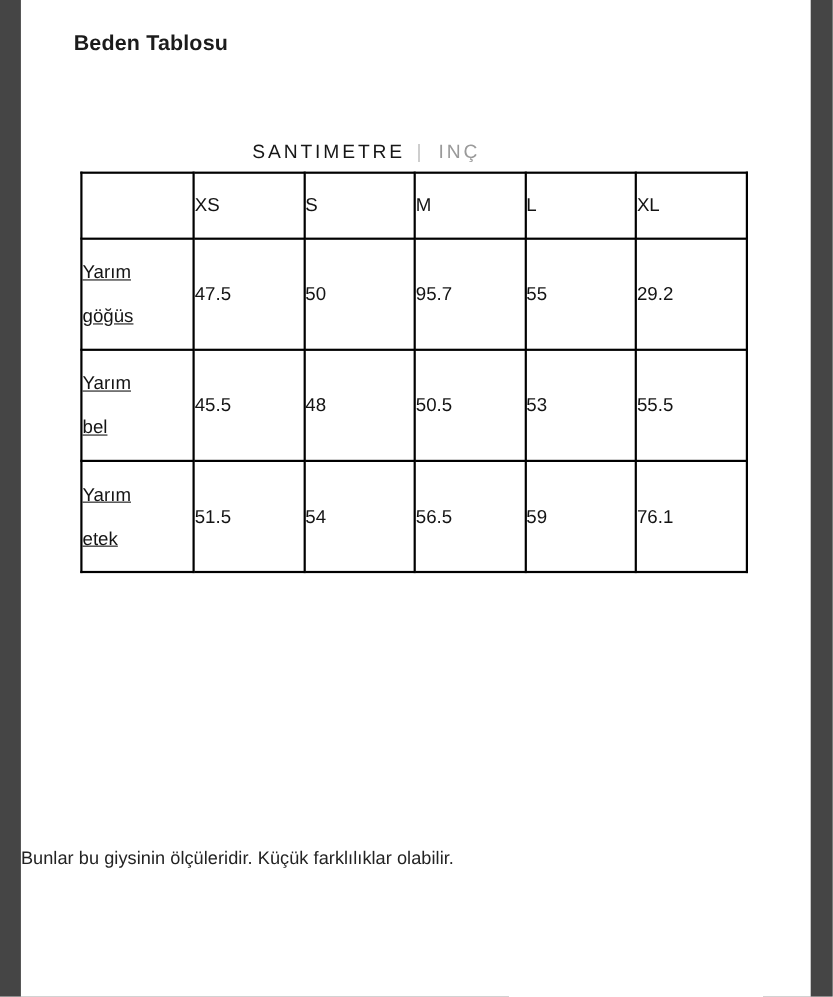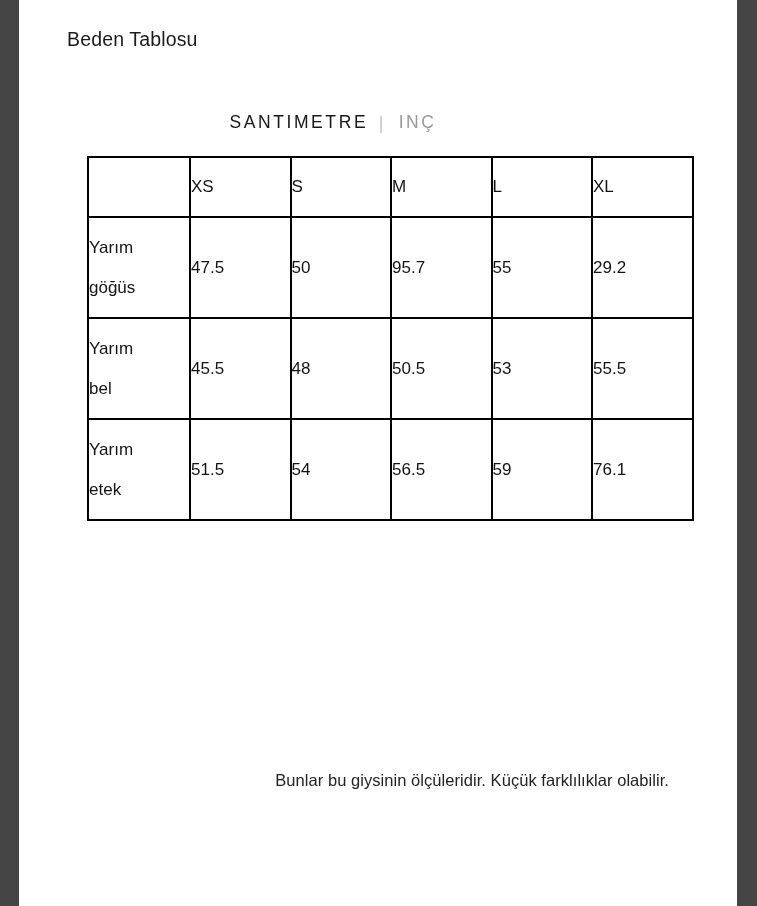--- a/index.html
+++ b/index.html
@@ -40,28 +40,29 @@
     letter-spacing: 0.15px;
     color: #1b1b1b;
     background: none;
     border: none;
     padding: 0;
     margin: 0;
     font-family: inherit;
     line-height: 24px;
     white-space: nowrap;
     cursor: pointer;
+    font-weight: bold;
   }
   .tab-size-chart { left: 48px; }
   .tab-size-reference { left: 258px; }
 
   
   .unit-row {
     position: absolute;
-    top: 108px;
+    top: 124px;
     left: 0;
     width: 628px;
     text-align: center;
     line-height: 28px;
     white-space: nowrap;
   }
   .unit {
     display: inline-block;
     font-size: 17.5px;
     letter-spacing: 2.6px;
@@ -79,21 +80,21 @@
     display: inline-block;
     color: #c2c2c2;
     font-size: 17.5px;
     margin: 0 11px 0 6px;
     vertical-align: middle;
   }
 
   
   .table-wrap {
     position: absolute;
-    left: 56px;
+    left: 42px;
     top: 156px;
     width: 540px;
     padding-left: 12px;
   }
   table.size-table {
     border-collapse: collapse;
     width: 604px;
     table-layout: fixed;
   }
   table.size-table td,
@@ -114,33 +115,34 @@
   thead th {
     height: 58px;
     padding-left: 14px;
   }
   tbody td {
     height: 99px;
   }
   td.row-label {
     padding-left: 14px;
     line-height: 40px;
+    text-decoration: underline;
   }
   td.row-label .lbl-line { display: block; }
   td.cell-value {
     padding-left: 14px;
   }
 
   
   .note {
     position: absolute;
     top: 768px;
     left: 0;
     width: 650px;
-    text-align: right;
+    text-align: left;
     font-size: 16.5px;
     color: #232323;
     letter-spacing: 0.05px;
     line-height: 24px;
   }
 </style>
 </head>
 <body>
 
 <div class="viewport">

